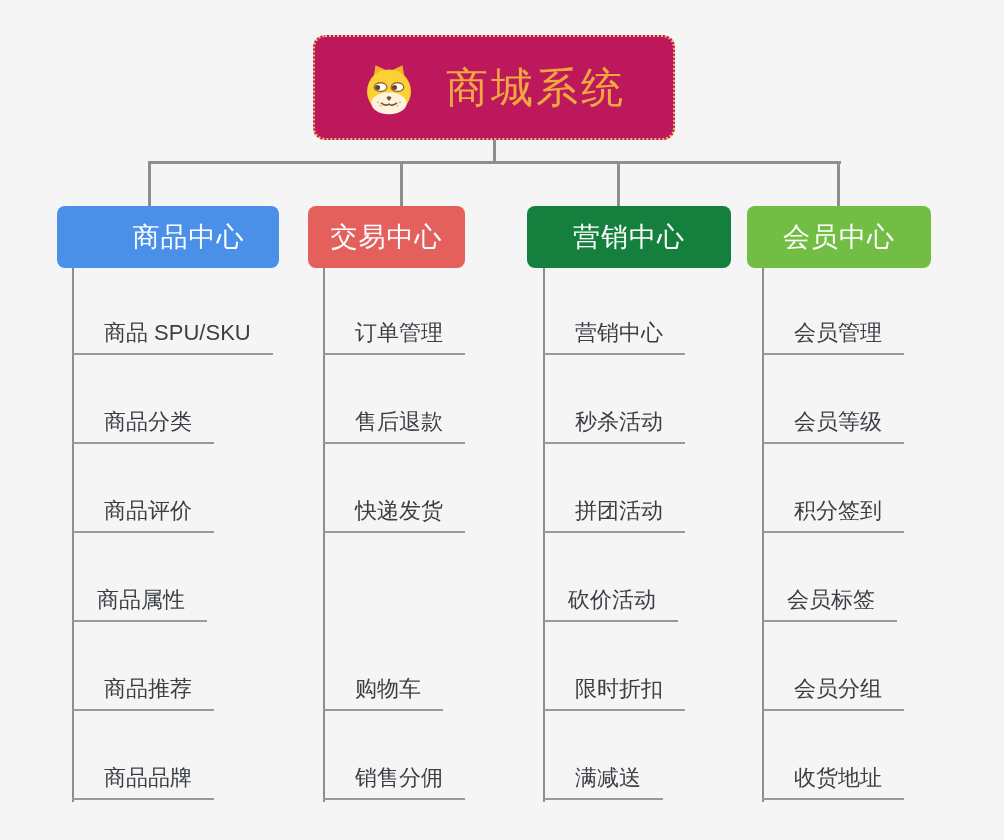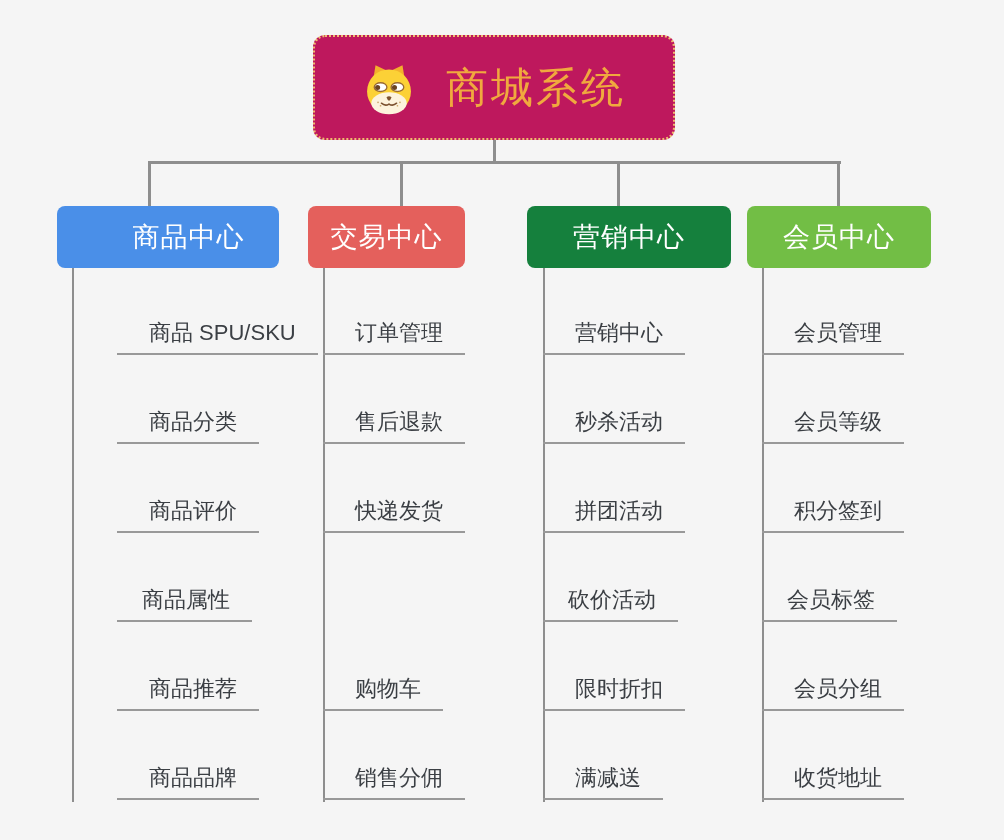--- a/index.html
+++ b/index.html
@@ -61,21 +61,21 @@
   .spine.s3{left:762px;}
   
   .item{
     position:absolute;
     height:38px;line-height:36px;
     padding:0 22px 0 32px;
     border-bottom:2px solid #999999;
     font-size:22px;color:#3b3f44;
     white-space:nowrap;
   }
-  .col0{left:72px;margin-left:45px;} .col1{left:323px;} .col2{left:543px;} .col3{left:762px;}
+  .col0{left:72px;} .col1{left:323px;} .col2{left:543px;} .col3{left:762px;}
   .r0{top:315px;} .r1{top:404px;} .r2{top:493px;}
   .r3{top:582px;padding-left:25px;} .r4{top:671px;} .r5{top:760px;}
 </style>
 </head>
 <body>
 
 <div class="canvas">
 
   <div class="root-node">
     <svg class="root-icon" viewBox="0 0 64 64">

